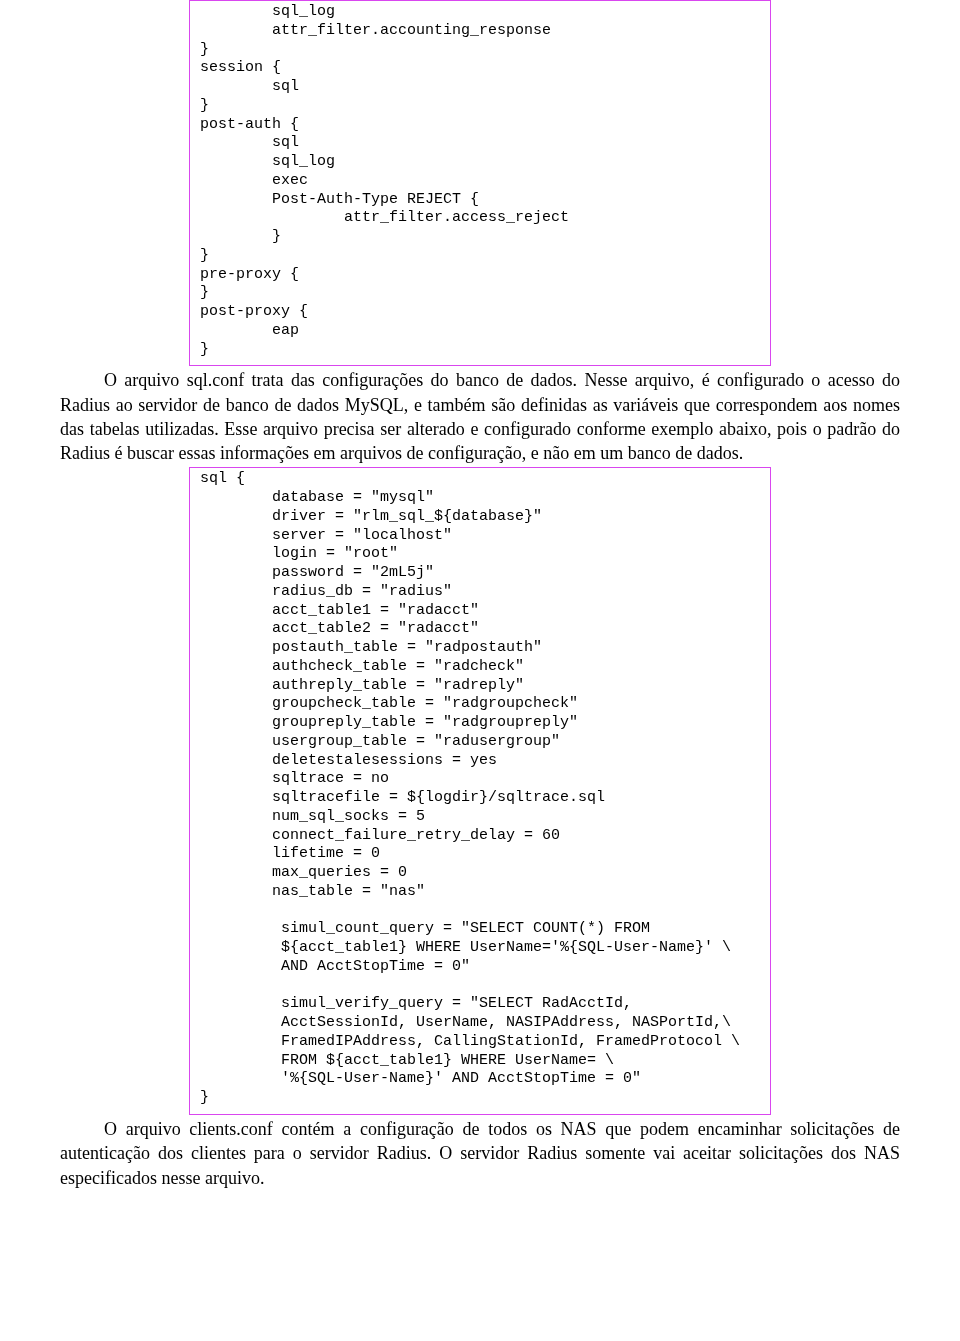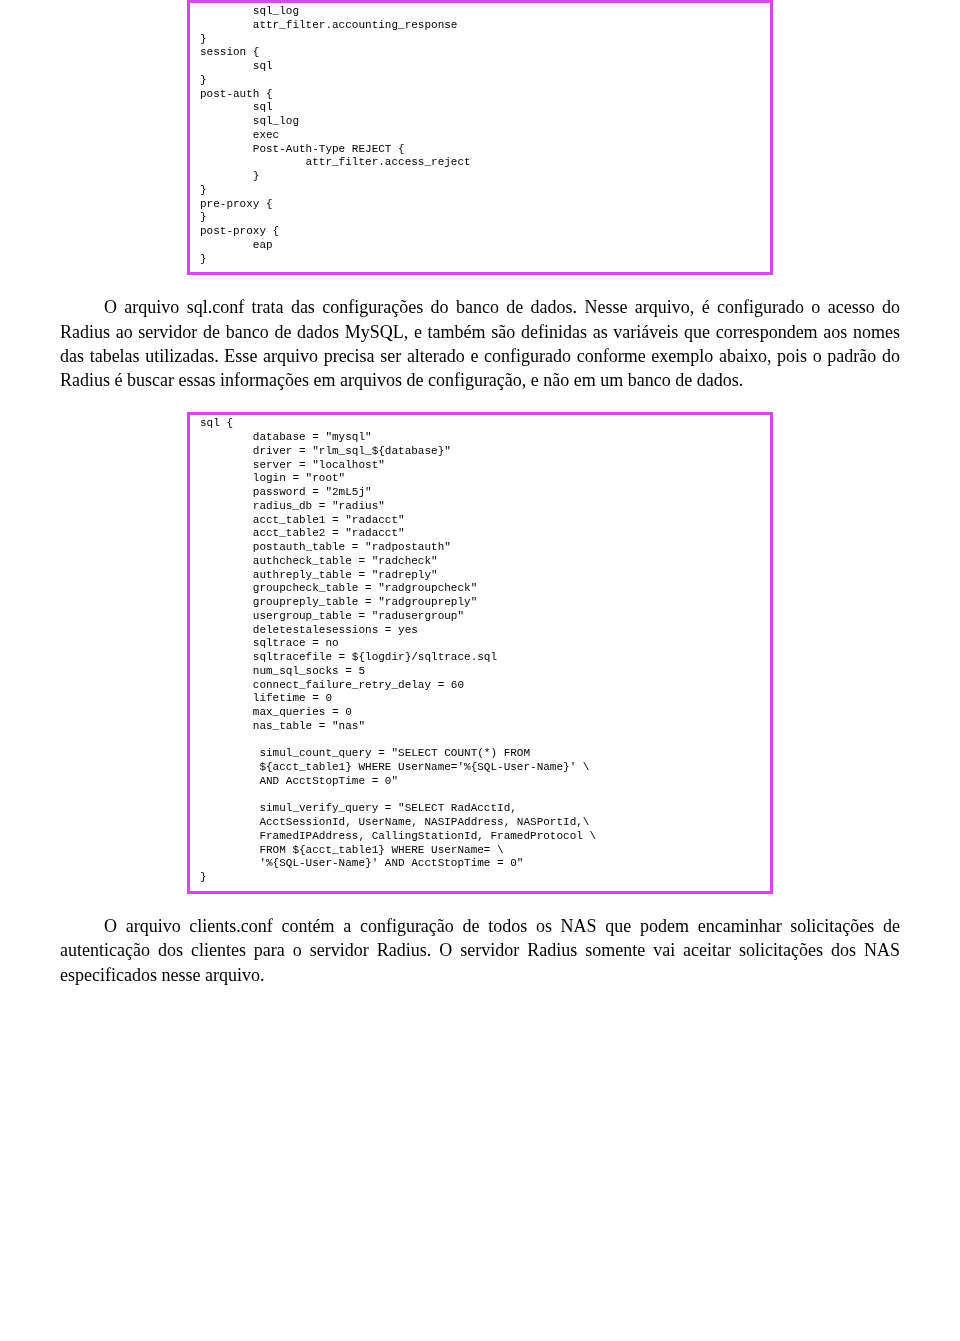--- a/index.html
+++ b/index.html
@@ -9,31 +9,31 @@
       background: #fff;
       margin: 0;
       padding: 0;
       width: 960px;
     }
     .page {
       padding: 0 60px 40px 60px;
     }
     .code-block {
       font-family: "Courier New", Courier, monospace;
-      font-size: 11px;
-      border: 3px solid #d946ef;
+      font-size: 15px;
+      border: 1px solid #d946ef;
       padding: 2px 10px 6px 10px;
       margin: 0 auto;
       width: 560px;
       white-space: pre;
       line-height: 1.25;
     }
     .paragraph {
       text-align: justify;
-      margin: 20px 0;
+      margin: 2px 0;
       line-height: 1.35;
     }
     .paragraph .indent {
       display: inline-block;
       width: 44px;
     }
   </style>
 </head>
 <body>
 

